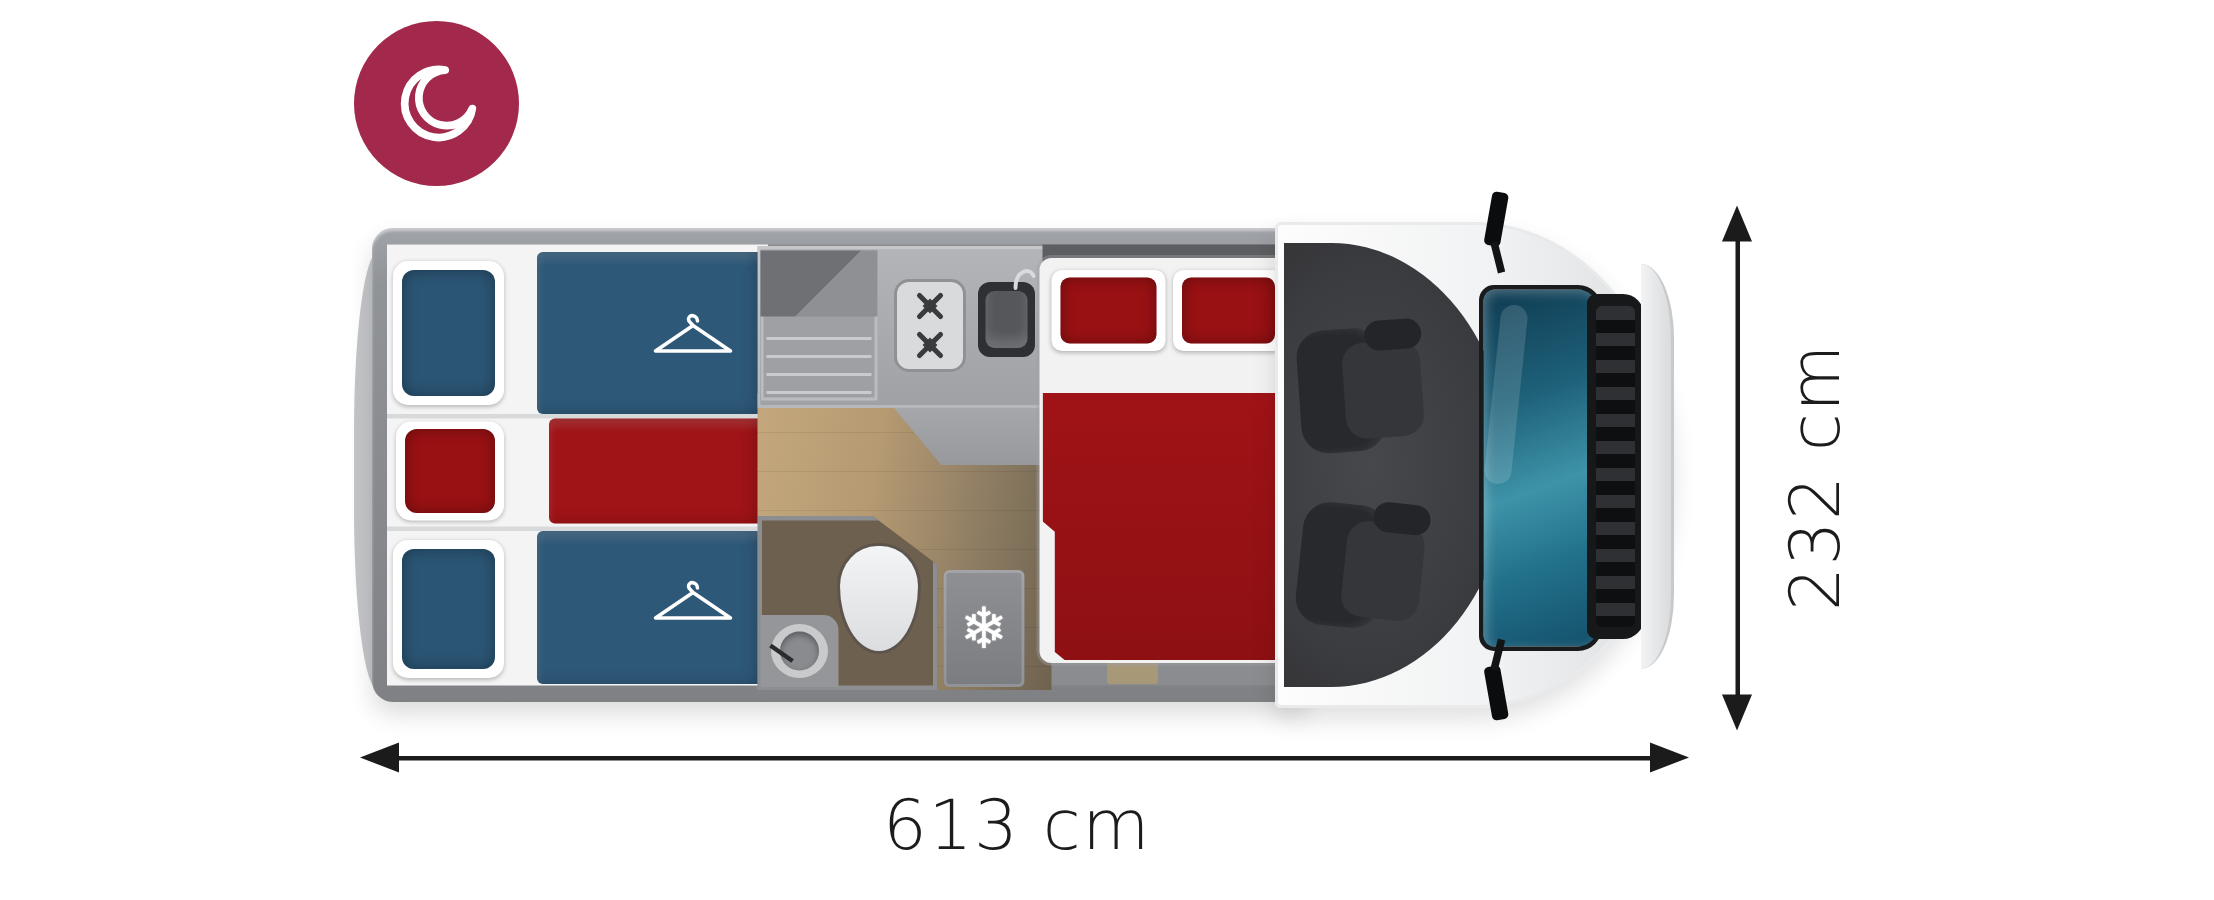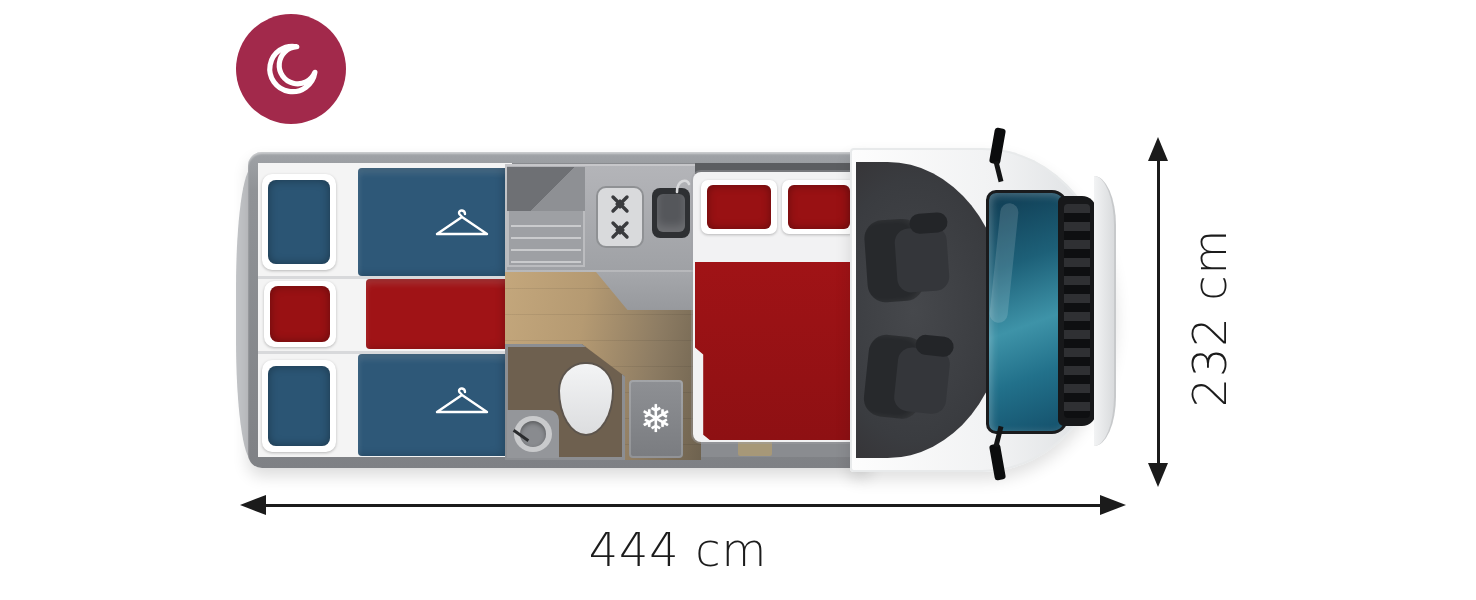--- a/index.html
+++ b/index.html
@@ -226,20 +226,20 @@
     <div class="arm"></div>
   </div>
   <div class="abs mirror flip" style="left:982px;top:424px;">
     <div class="head"></div>
     <div class="arm"></div>
   </div>
 
   <div class="abs dim-line" style="left:256px;top:504px;width:852px;height:3px;"></div>
   <div class="abs arrow left" style="left:240px;top:495px;"></div>
   <div class="abs arrow right" style="left:1100px;top:495px;"></div>
-  <div class="abs dim-label" style="left:558px;top:522px;width:240px;">444 cm</div>
+  <div class="abs dim-label" style="left:558px;top:522px;width:240px;">613 cm</div>
 
   <div class="abs dim-line" style="left:1157px;top:155px;width:3px;height:314px;"></div>
   <div class="abs arrow up" style="left:1148px;top:137px;"></div>
   <div class="abs arrow down" style="left:1148px;top:463px;"></div>
   <div class="abs dim-label rot" style="left:1110px;top:290px;width:200px;">232 cm</div>
 
 </div>
 
 </body></html>

